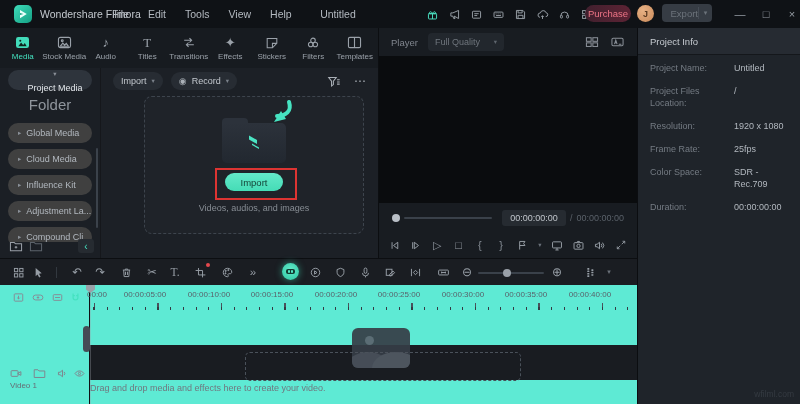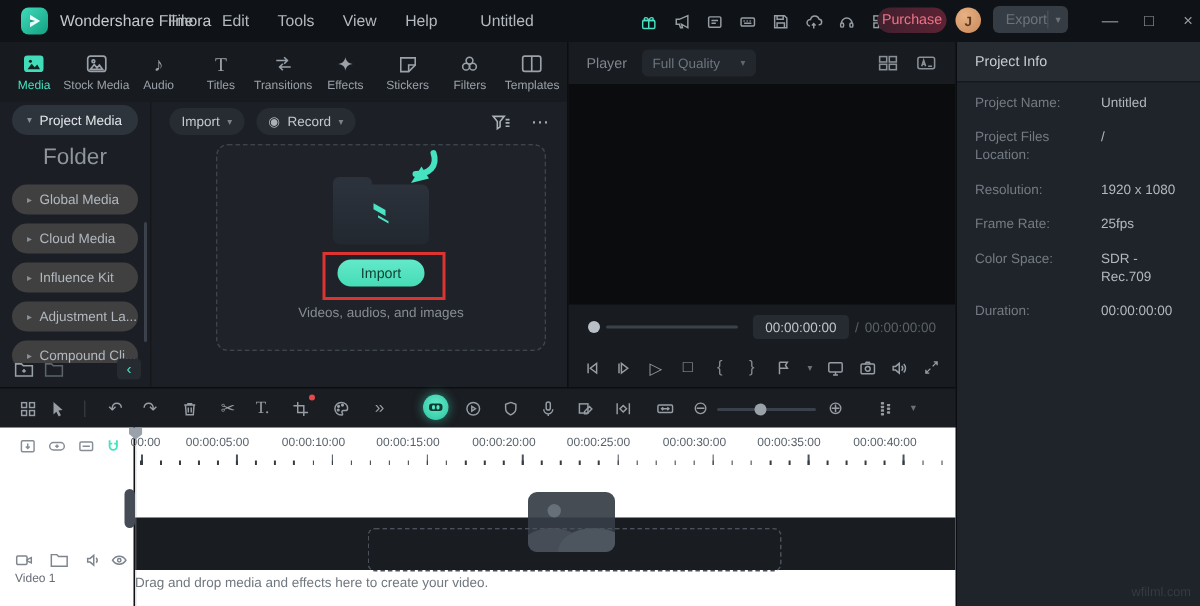--- a/index.html
+++ b/index.html
@@ -46,21 +46,21 @@
   .tab .ic{height:14px;}
   .glyph13{font-size:13px;line-height:13px;color:#9aa1a9;}
   .serifT{font-family:"Liberation Serif",serif;font-size:13px;line-height:13px;color:#9aa1a9;}
 
   .sidebar{position:absolute;left:0;top:40px;width:100px;bottom:0;background:#1b1f25;}
   .side-list{position:absolute;top:2px;left:0;right:0;height:172px;overflow:hidden;}
   .side-item{width:84px;height:20px;margin:0 auto 6px auto;border-radius:10px;background:#404040;
              display:flex;align-items:center;gap:5px;padding:0 0 0 10px;box-sizing:border-box;
              font-size:9px;color:#b2b8bf;white-space:nowrap;}
   .side-item .car{font-size:6.5px;color:#8a9098;}
-  .side-item.active{background:#2e343c;color:#e2e6ea;}
+  .side-item.active{background:#2e343c;color:#e2e6ea;flex-direction:column;}
   .side-label{width:100%;text-align:center;font-size:15px;color:#8f959c;margin:4px 0 10px;}
   .side-bottom{position:absolute;bottom:3px;left:0;right:0;height:18px;display:flex;align-items:center;padding:0 6px;}
   .collapse-btn{margin-left:auto;width:16px;height:14px;background:#262b31;border-radius:3px;
                 color:#45e2c0;font-size:10px;display:flex;align-items:center;justify-content:center;}
   .side-scroll{position:absolute;right:2px;top:80px;width:2px;height:80px;border-radius:1px;background:#3b424b;}
 
   .media-content{position:absolute;left:100px;top:40px;right:0;bottom:0;background:#1c2026;border-left:1px solid #15171b;}
   .mc-topbar{position:absolute;top:0;left:0;right:0;height:26px;display:flex;align-items:center;padding:0 12px;gap:8px;}
   .pill{height:18px;border-radius:9px;background:#272c33;display:flex;align-items:center;gap:5px;
         padding:0 8px;font-size:9px;color:#c3c8ce;}
@@ -125,21 +125,21 @@
   .ai-btn{position:absolute;left:282px;top:4px;width:17px;height:17px;border-radius:50%;
           background:radial-gradient(circle at 50% 40%,#63ecca,#2cc3a0);box-shadow:0 0 7px rgba(63,224,186,.55);
           display:flex;align-items:center;justify-content:center;}
   .ai-eyes{width:9px;height:5px;border-radius:2px;background:#123b31;display:flex;align-items:center;
            justify-content:center;gap:1.5px;}
   .ai-eyes i{width:1.5px;height:2.5px;background:#54e8c5;border-radius:1px;}
   .zoom-track{position:absolute;left:478px;top:12.5px;width:66px;height:2px;background:#3a414a;border-radius:1px;}
   .zoom-dot{position:absolute;left:503px;top:9.5px;width:8px;height:8px;border-radius:50%;background:#9aa1a9;}
 
   
-  .timeline{position:absolute;left:0;top:285px;width:637px;bottom:0;background:#ffffff;}
+  .timeline{position:absolute;left:0;top:285px;width:637px;bottom:0;background:#5eead4;}
   .tl-head-div{position:absolute;left:89px;top:0;bottom:0;width:1px;background:#0f1115;}
   .tl-tools .ic{position:absolute;top:4px;width:16px;height:16px;}
   .ruler-label{position:absolute;top:5px;transform:translateX(-50%);font-size:8px;color:#59616a;white-space:nowrap;}
   .ticks-major{position:absolute;left:90px;right:0;top:18px;height:7px;
      background:repeating-linear-gradient(90deg,#4a525c 0 1px,transparent 1px 63.5px);background-position:4px 0;}
   .ticks-minor{position:absolute;left:90px;right:0;top:22px;height:3px;
      background:repeating-linear-gradient(90deg,#343b43 0 1px,transparent 1px 12.7px);background-position:4px 0;}
   .playhead-line{position:absolute;left:90px;top:6px;bottom:0;width:1px;background:rgba(154,161,168,.35);}
   .playhead-cap{position:absolute;left:86px;top:0;width:9px;height:8px;background:#9aa1a8;
                 clip-path:polygon(0 0,100% 0,100% 55%,50% 100%,0 55%);}

